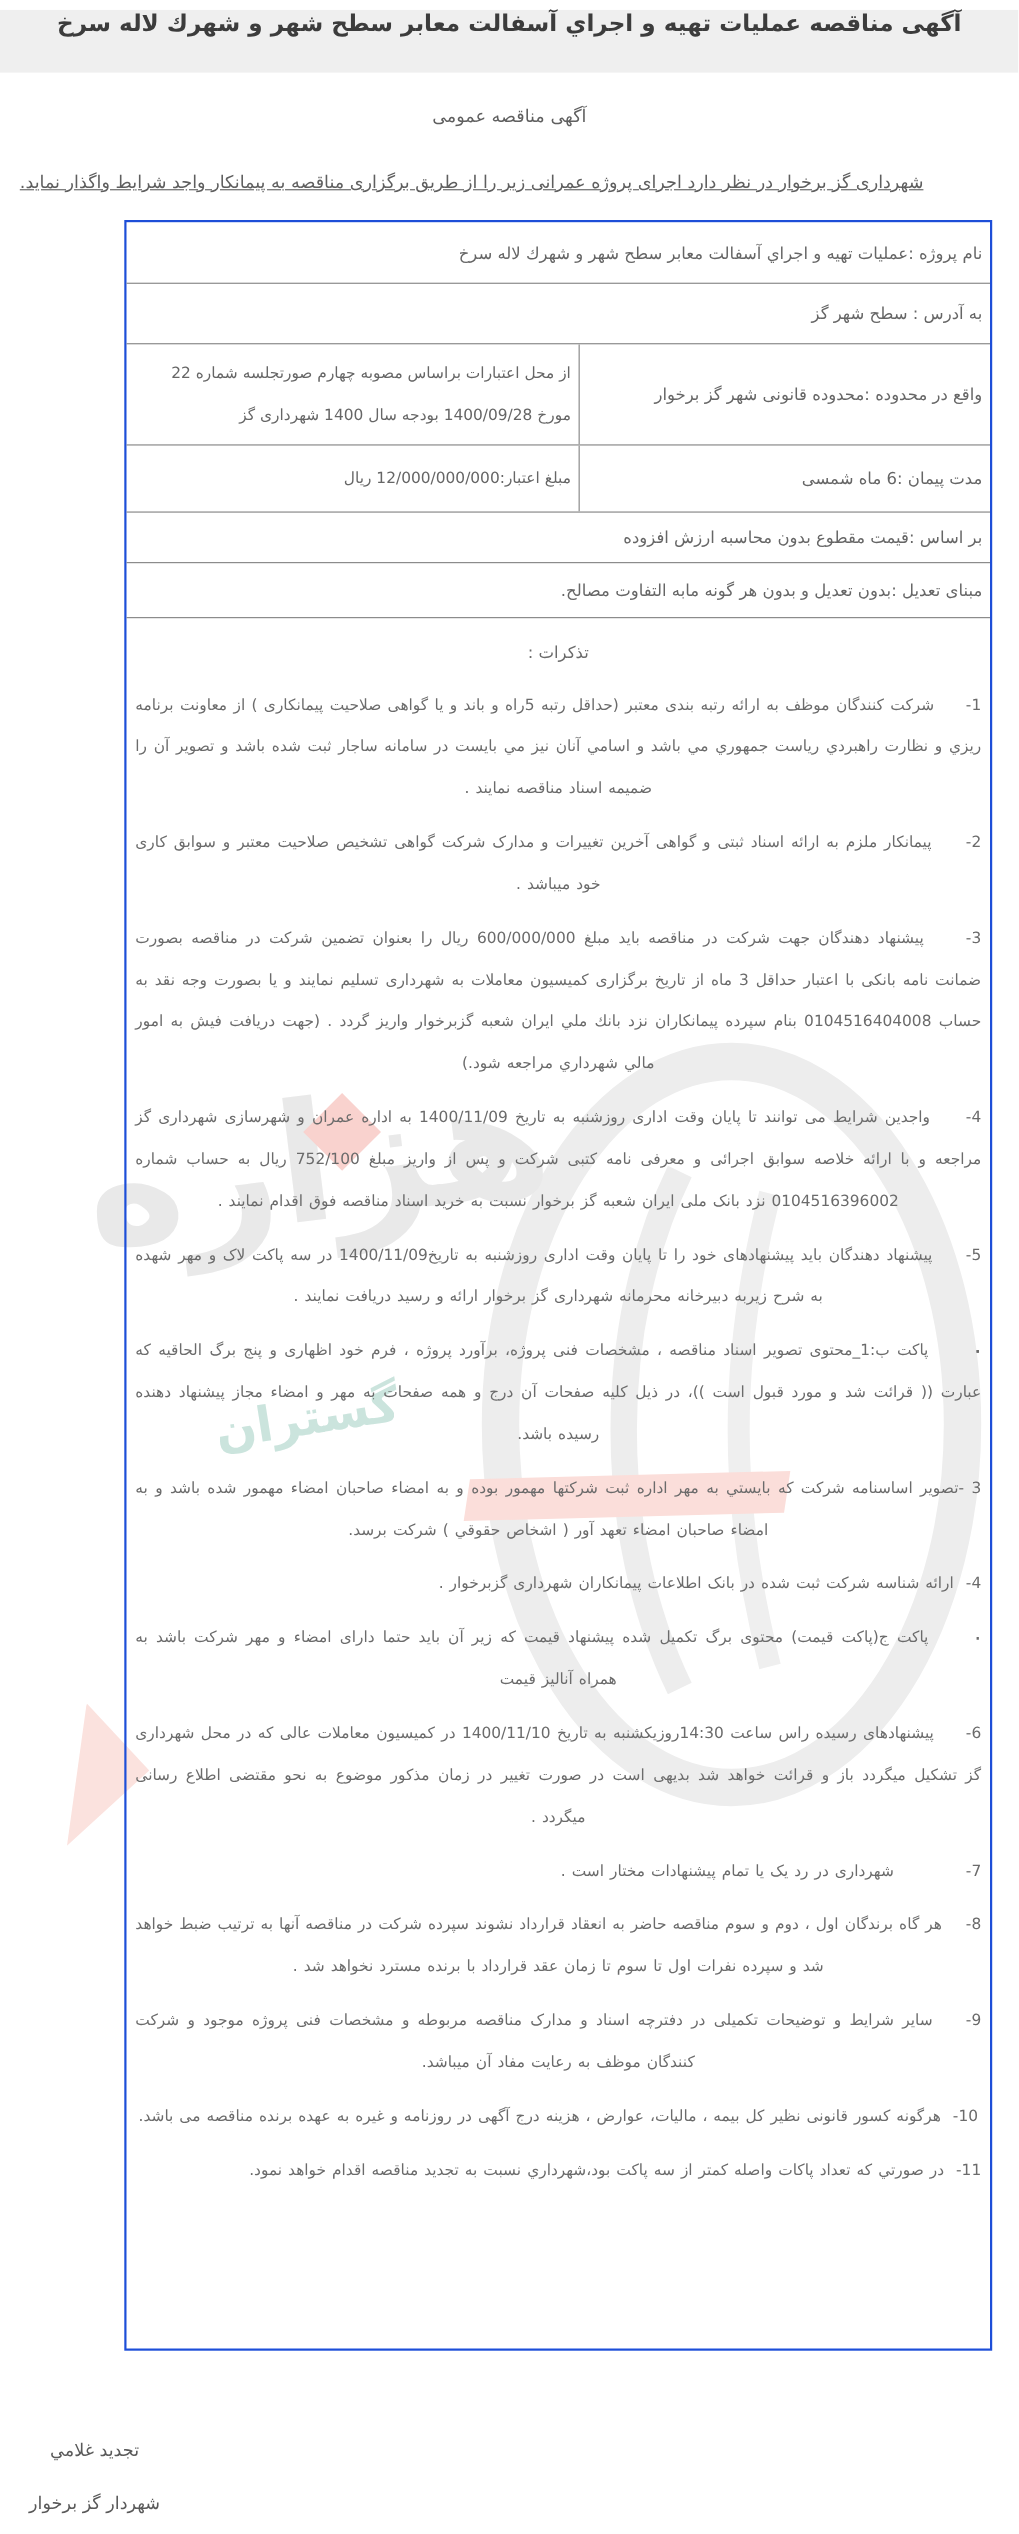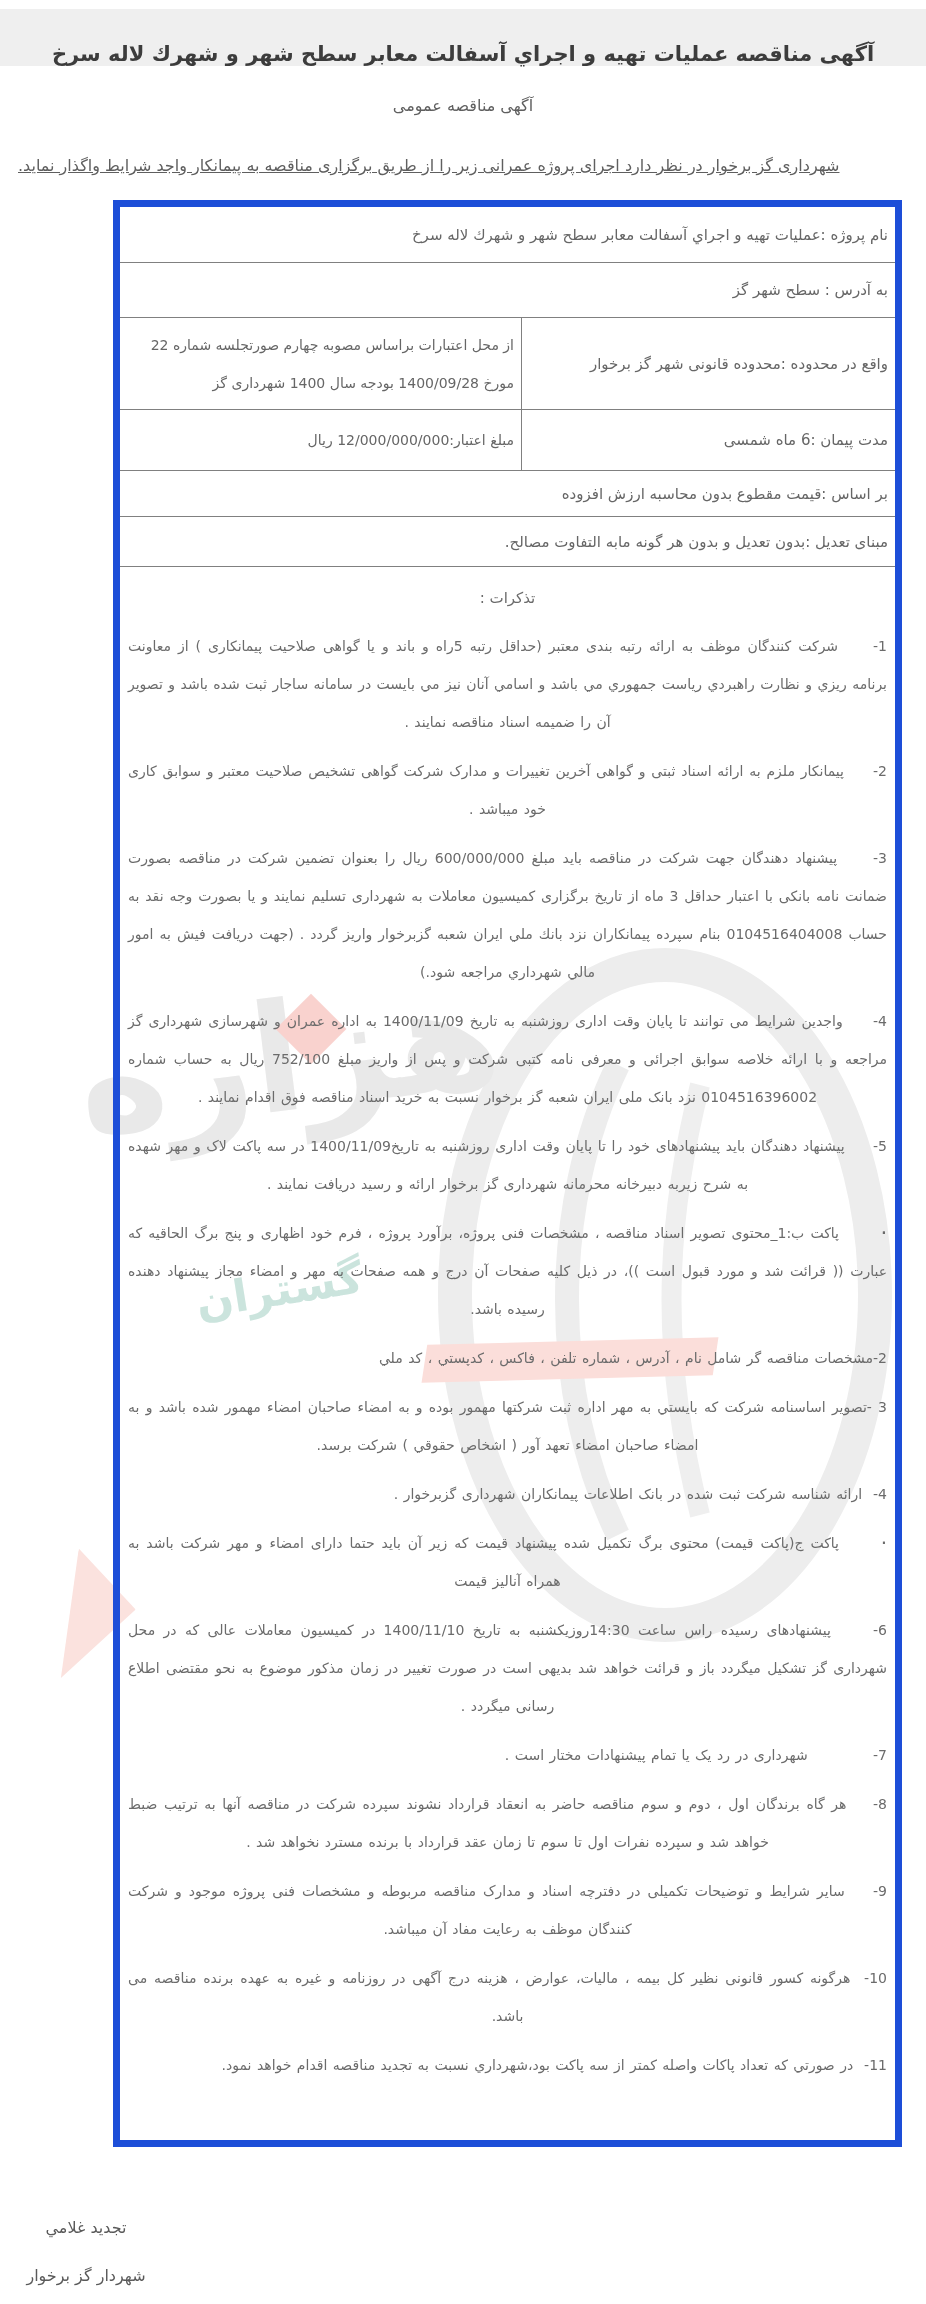--- a/index.html
+++ b/index.html
@@ -32,37 +32,37 @@
   }
   .wm-wedge {
     position:absolute; left:62px; top:1555px; width:70px; height:130px;
     background:#fbe2de; clip-path:polygon(0 0, 100% 35%, 20% 100%);
     transform:rotate(14deg);
   }
 
   
   .header-bar {
     position:absolute; left:0; top:9px; width:926px; height:57px;
-    background:#efefef; z-index:1; display:flex; align-items:flex-end; justify-content:center;
+    background:#efefef; z-index:1; display:flex; align-items:flex-start; justify-content:center;
   }
   .title { font-size:21px; font-weight:bold; color:#3c3c3c; white-space:nowrap; }
   .subtitle {
     position:absolute; left:0; top:96px; width:926px; z-index:1;
     text-align:center; font-size:16px; color:#5f5f5f;
   }
   .intro {
     position:absolute; left:0; top:156px; width:926px; z-index:1;
     padding:0 18px; box-sizing:border-box;
     text-align:left; font-size:16px; color:#5f5f5f; white-space:nowrap;text-decoration:underline;
   }
 
   
   .doc-table {
     position:absolute; top:200px; right:24px; width:789px; z-index:1;
-    border:7px solid #1d4ed8; box-sizing:border-box; background:transparent;
+    border:2px solid #1d4ed8; box-sizing:border-box; background:transparent;
   }
   .row {
     box-sizing:border-box; display:flex; align-items:center;
     font-size:15px; color:#666; overflow:hidden;
   }
   .row + .row { border-top:1px solid #808080; }
   .row .pad { padding:0 7px; }
   .r1 { height:55px; } .r2 { height:55px; }
   .r3 { height:92px; } .r4 { height:61px; }
   .r5 { height:46px; } .r6 { height:50px; } .r7 { height:56px; }
@@ -140,21 +140,20 @@
     <div class="row notes-row">
       <div class="notes-title">تذکرات :</div>
       <div id="notes-list">
           <div class="note num"><span>1-&nbsp;&nbsp;&nbsp;&nbsp;&nbsp;شرکت کنندگان موظف به ارائه رتبه بندی معتبر (حداقل رتبه 5راه و باند و یا گواهی صلاحیت پیمانکاری ) از معاونت برنامه ريزي و نظارت راهبردي رياست جمهوري مي باشد و اسامي آنان نیز مي بايست در سامانه ساجار ثبت شده باشد و تصویر آن را ضمیمه اسناد مناقصه نمایند .</span></div>
           <div class="note num"><span>2-&nbsp;&nbsp;&nbsp;&nbsp;&nbsp;پیمانکار ملزم به ارائه اسناد ثبتی و گواهی آخرین تغییرات و مدارک شرکت گواهی تشخیص صلاحیت معتبر و سوابق کاری خود میباشد .</span></div>
           <div class="note num"><span>3-&nbsp;&nbsp;&nbsp;&nbsp;&nbsp;پیشنهاد دهندگان جهت شرکت در مناقصه باید مبلغ 600/000/000 ریال را بعنوان تضمین شرکت در مناقصه بصورت ضمانت نامه بانکی با اعتبار حداقل 3 ماه از تاریخ برگزاری کمیسیون معاملات  به شهرداری تسلیم نمایند و یا بصورت وجه نقد به حساب  0104516404008 بنام سپرده پیمانکاران نزد بانك ملي ایران شعبه گزبرخوار  واریز گردد . (جهت دریافت فیش به امور مالي شهرداري مراجعه شود.)</span></div>
           <div class="note num"><span>4-&nbsp;&nbsp;&nbsp;&nbsp;&nbsp;واجدین شرایط می توانند تا  پایان وقت اداری روزشنبه به تاریخ 1400/11/09 به اداره عمران و شهرسازی شهرداری گز مراجعه و با ارائه خلاصه سوابق اجرائی و معرفی نامه کتبی شرکت و پس از واریز مبلغ 752/100 ریال به حساب شماره 0104516396002 نزد بانک ملی ایران شعبه گز برخوار  نسبت به خرید اسناد مناقصه فوق اقدام نمایند .</span></div>
           <div class="note num"><span>5-&nbsp;&nbsp;&nbsp;&nbsp;&nbsp;پیشنهاد دهندگان باید پیشنهادهای خود را تا پایان وقت اداری روزشنبه به تاریخ1400/11/09 در سه پاکت لاک و مهر شهده به شرح زیربه دبیرخانه محرمانه شهرداری گز برخوار ارائه و رسید دریافت نمایند .</span></div>
           <div class="note bullet"><span class="dot">·</span></div>
           <div class="note bullet"><span class="dot">·</span><span>پاکت ب:1_محتوی تصویر اسناد مناقصه ، مشخصات فنی پروژه، برآورد پروژه ، فرم خود اظهاری و پنج برگ الحاقیه که عبارت (( قرائت شد و مورد قبول است ))، در ذیل کلیه صفحات آن درج و همه  صفحات به مهر و امضاء مجاز پیشنهاد دهنده رسیده باشد.</span></div>
-          <div class="note single"><span>2-مشخصات مناقصه گر شامل نام ، آدرس ، شماره تلفن ، فاکس ، کدپستي ، کد ملي</span></div>
           <div class="note num"><span>3 -تصویر اساسنامه شرکت که بایستي به مهر اداره ثبت شرکتها مهمور بوده و به امضاء صاحبان امضاء مهمور شده باشد و به امضاء صاحبان امضاء تعهد آور ( اشخاص حقوقي ) شرکت برسد.</span></div>
           <div class="note single"><span>4-&nbsp;&nbsp;ارائه شناسه شرکت ثبت شده در بانک اطلاعات پیمانکاران شهرداری گزبرخوار .</span></div>
           <div class="note bullet"><span class="dot">·</span><span>پاکت ج(پاکت قیمت) محتوی برگ تکمیل شده پیشنهاد قیمت که زیر آن باید حتما دارای امضاء و مهر شرکت باشد  به همراه آنالیز قیمت</span></div>
           <div class="note num"><span>6-&nbsp;&nbsp;&nbsp;&nbsp;&nbsp;پیشنهادهای رسیده راس ساعت 14:30روزیکشنبه به تاریخ 1400/11/10 در کمیسیون معاملات عالی که در محل شهرداری گز تشکیل میگردد باز و قرائت خواهد شد بدیهی است در صورت تغییر در زمان مذکور موضوع به نحو مقتضی اطلاع رسانی میگردد .</span></div>
           <div class="note single"><span>7-&nbsp;&nbsp;&nbsp;&nbsp;&nbsp;&nbsp;&nbsp;&nbsp;&nbsp;&nbsp;&nbsp;&nbsp;شهرداری در رد یک یا تمام پیشنهادات مختار است .</span></div>
           <div class="note num"><span>8-&nbsp;&nbsp;&nbsp;&nbsp;هر گاه برندگان اول ، دوم و سوم مناقصه حاضر به انعقاد قرارداد نشوند سپرده شرکت در مناقصه آنها به ترتیب ضبط خواهد شد و سپرده نفرات اول تا سوم تا زمان عقد قرارداد با برنده مسترد نخواهد شد .</span></div>
           <div class="note num"><span>9-&nbsp;&nbsp;&nbsp;&nbsp;سایر شرایط و توضیحات تکمیلی در دفترچه اسناد و مدارک مناقصه مربوطه  و مشخصات فنی پروژه موجود و شرکت کنندگان موظف به رعایت مفاد آن میباشد.</span></div>
           <div class="note num"><span>10-&nbsp;&nbsp;هرگونه کسور قانونی نظیر کل بیمه ، مالیات، عوارض ، هزینه درج آگهی در روزنامه و غیره  به عهده برنده مناقصه می باشد.</span></div>
           <div class="note single"><span>11-&nbsp;&nbsp;در صورتي که تعداد پاکات واصله کمتر از سه پاکت بود،شهرداري نسبت به تجدید مناقصه اقدام خواهد نمود.</span></div>
         </div>

